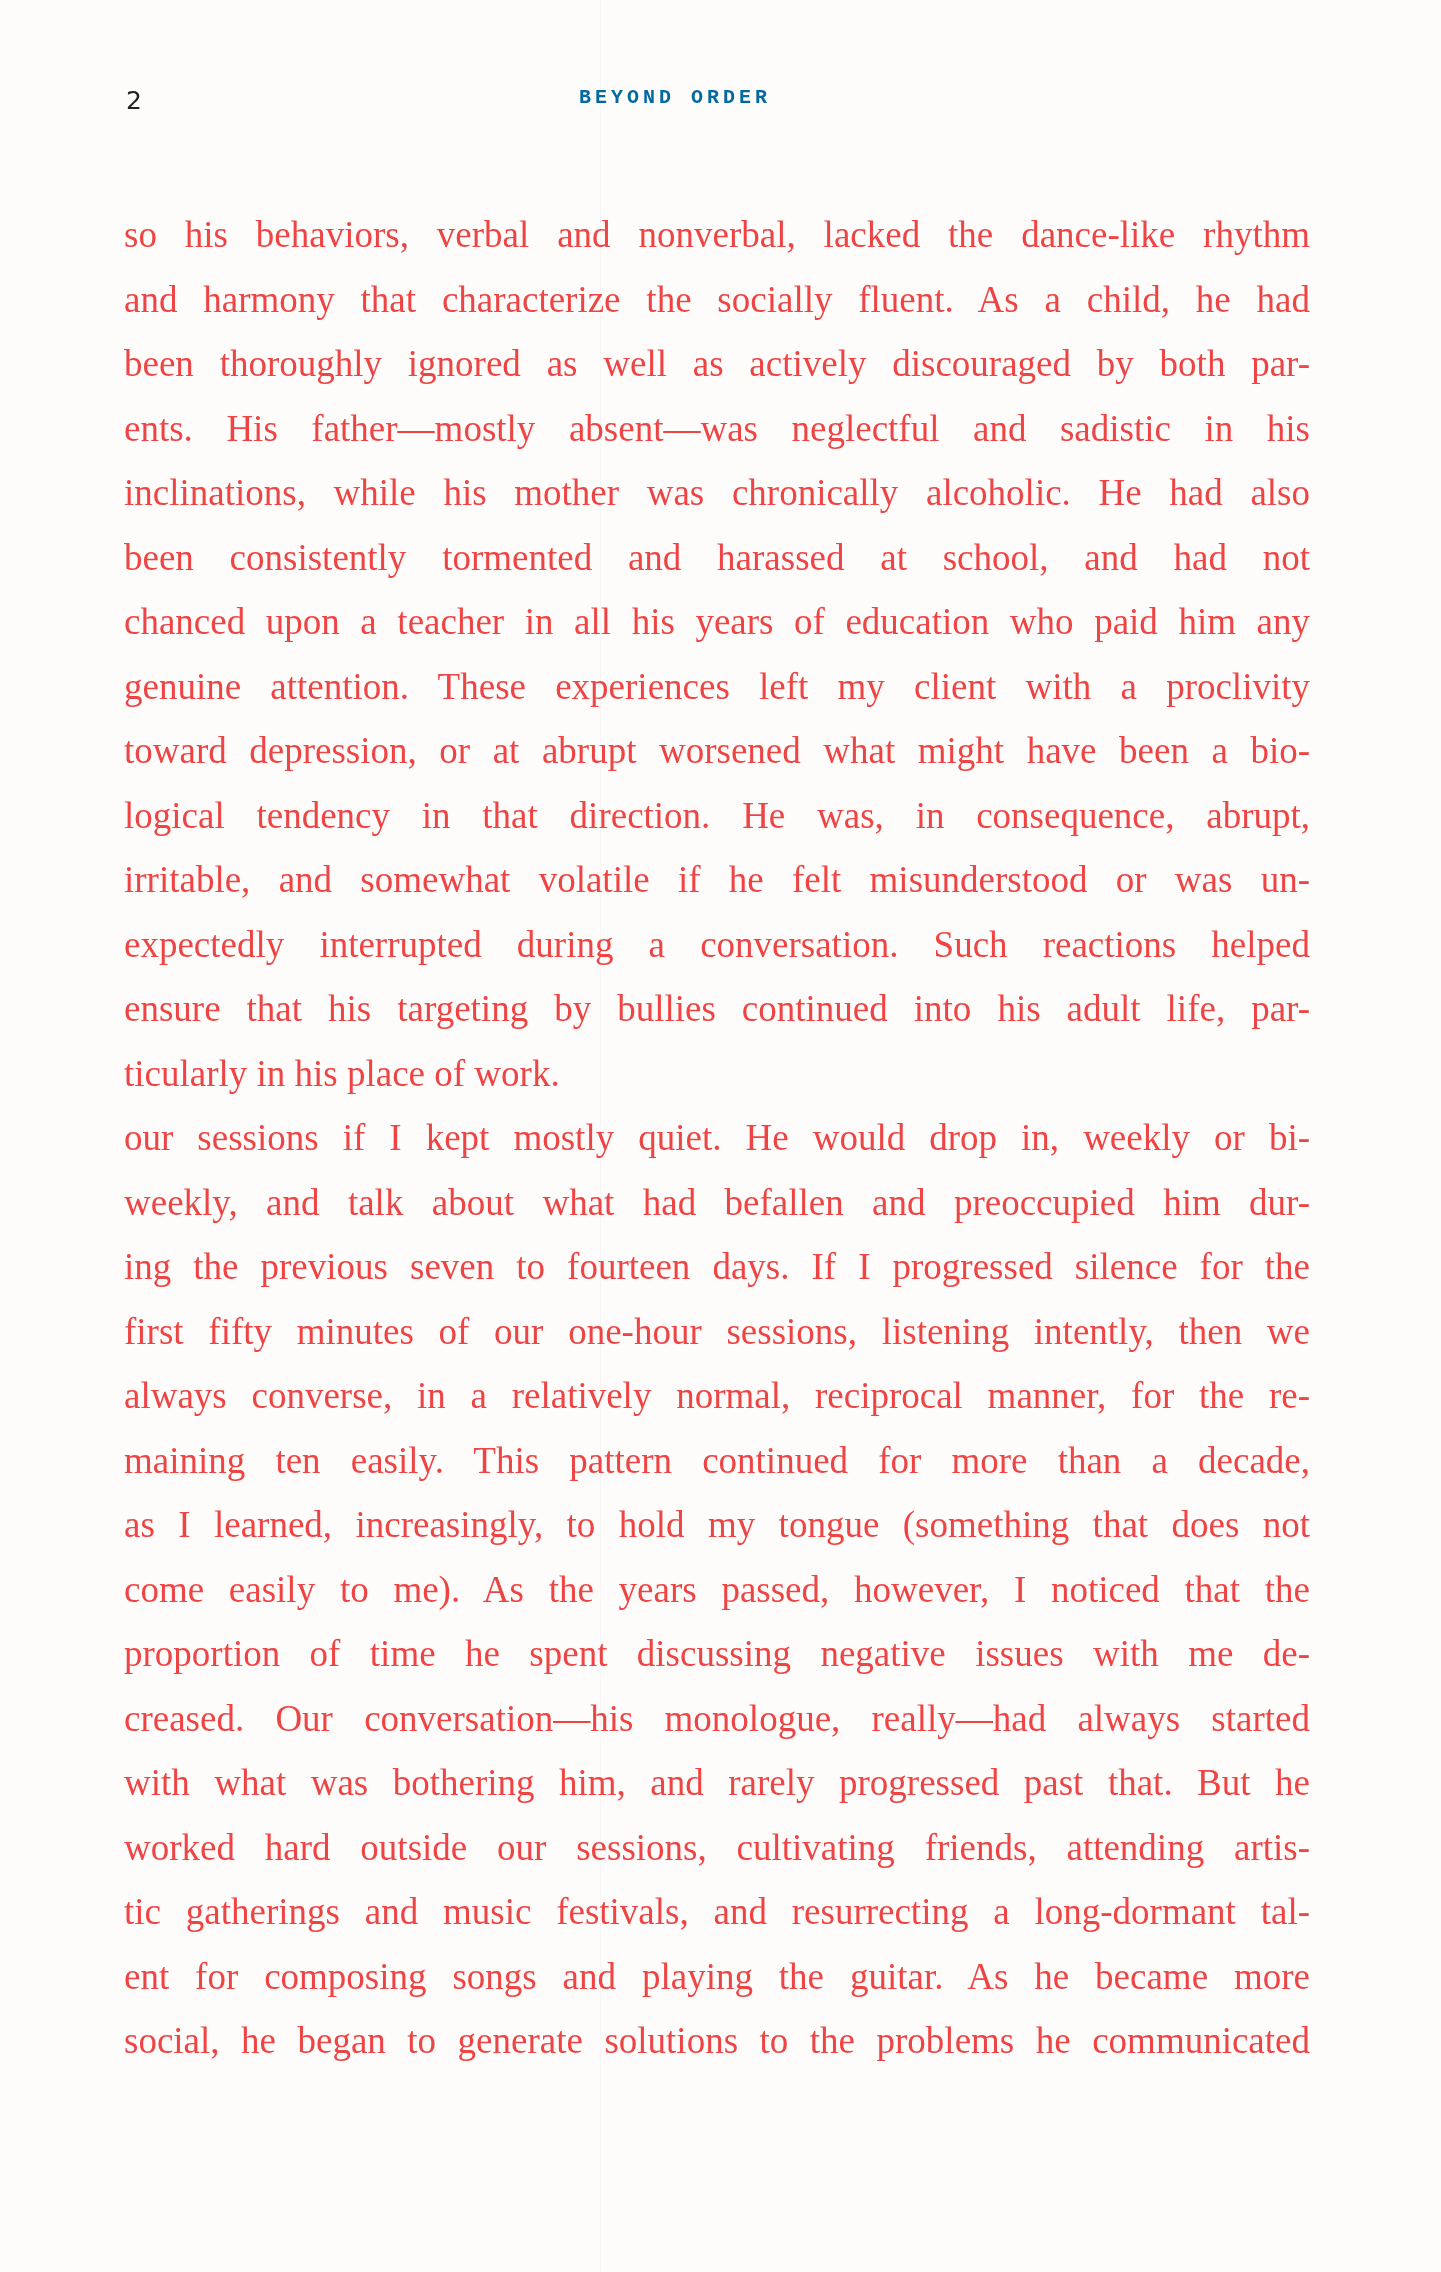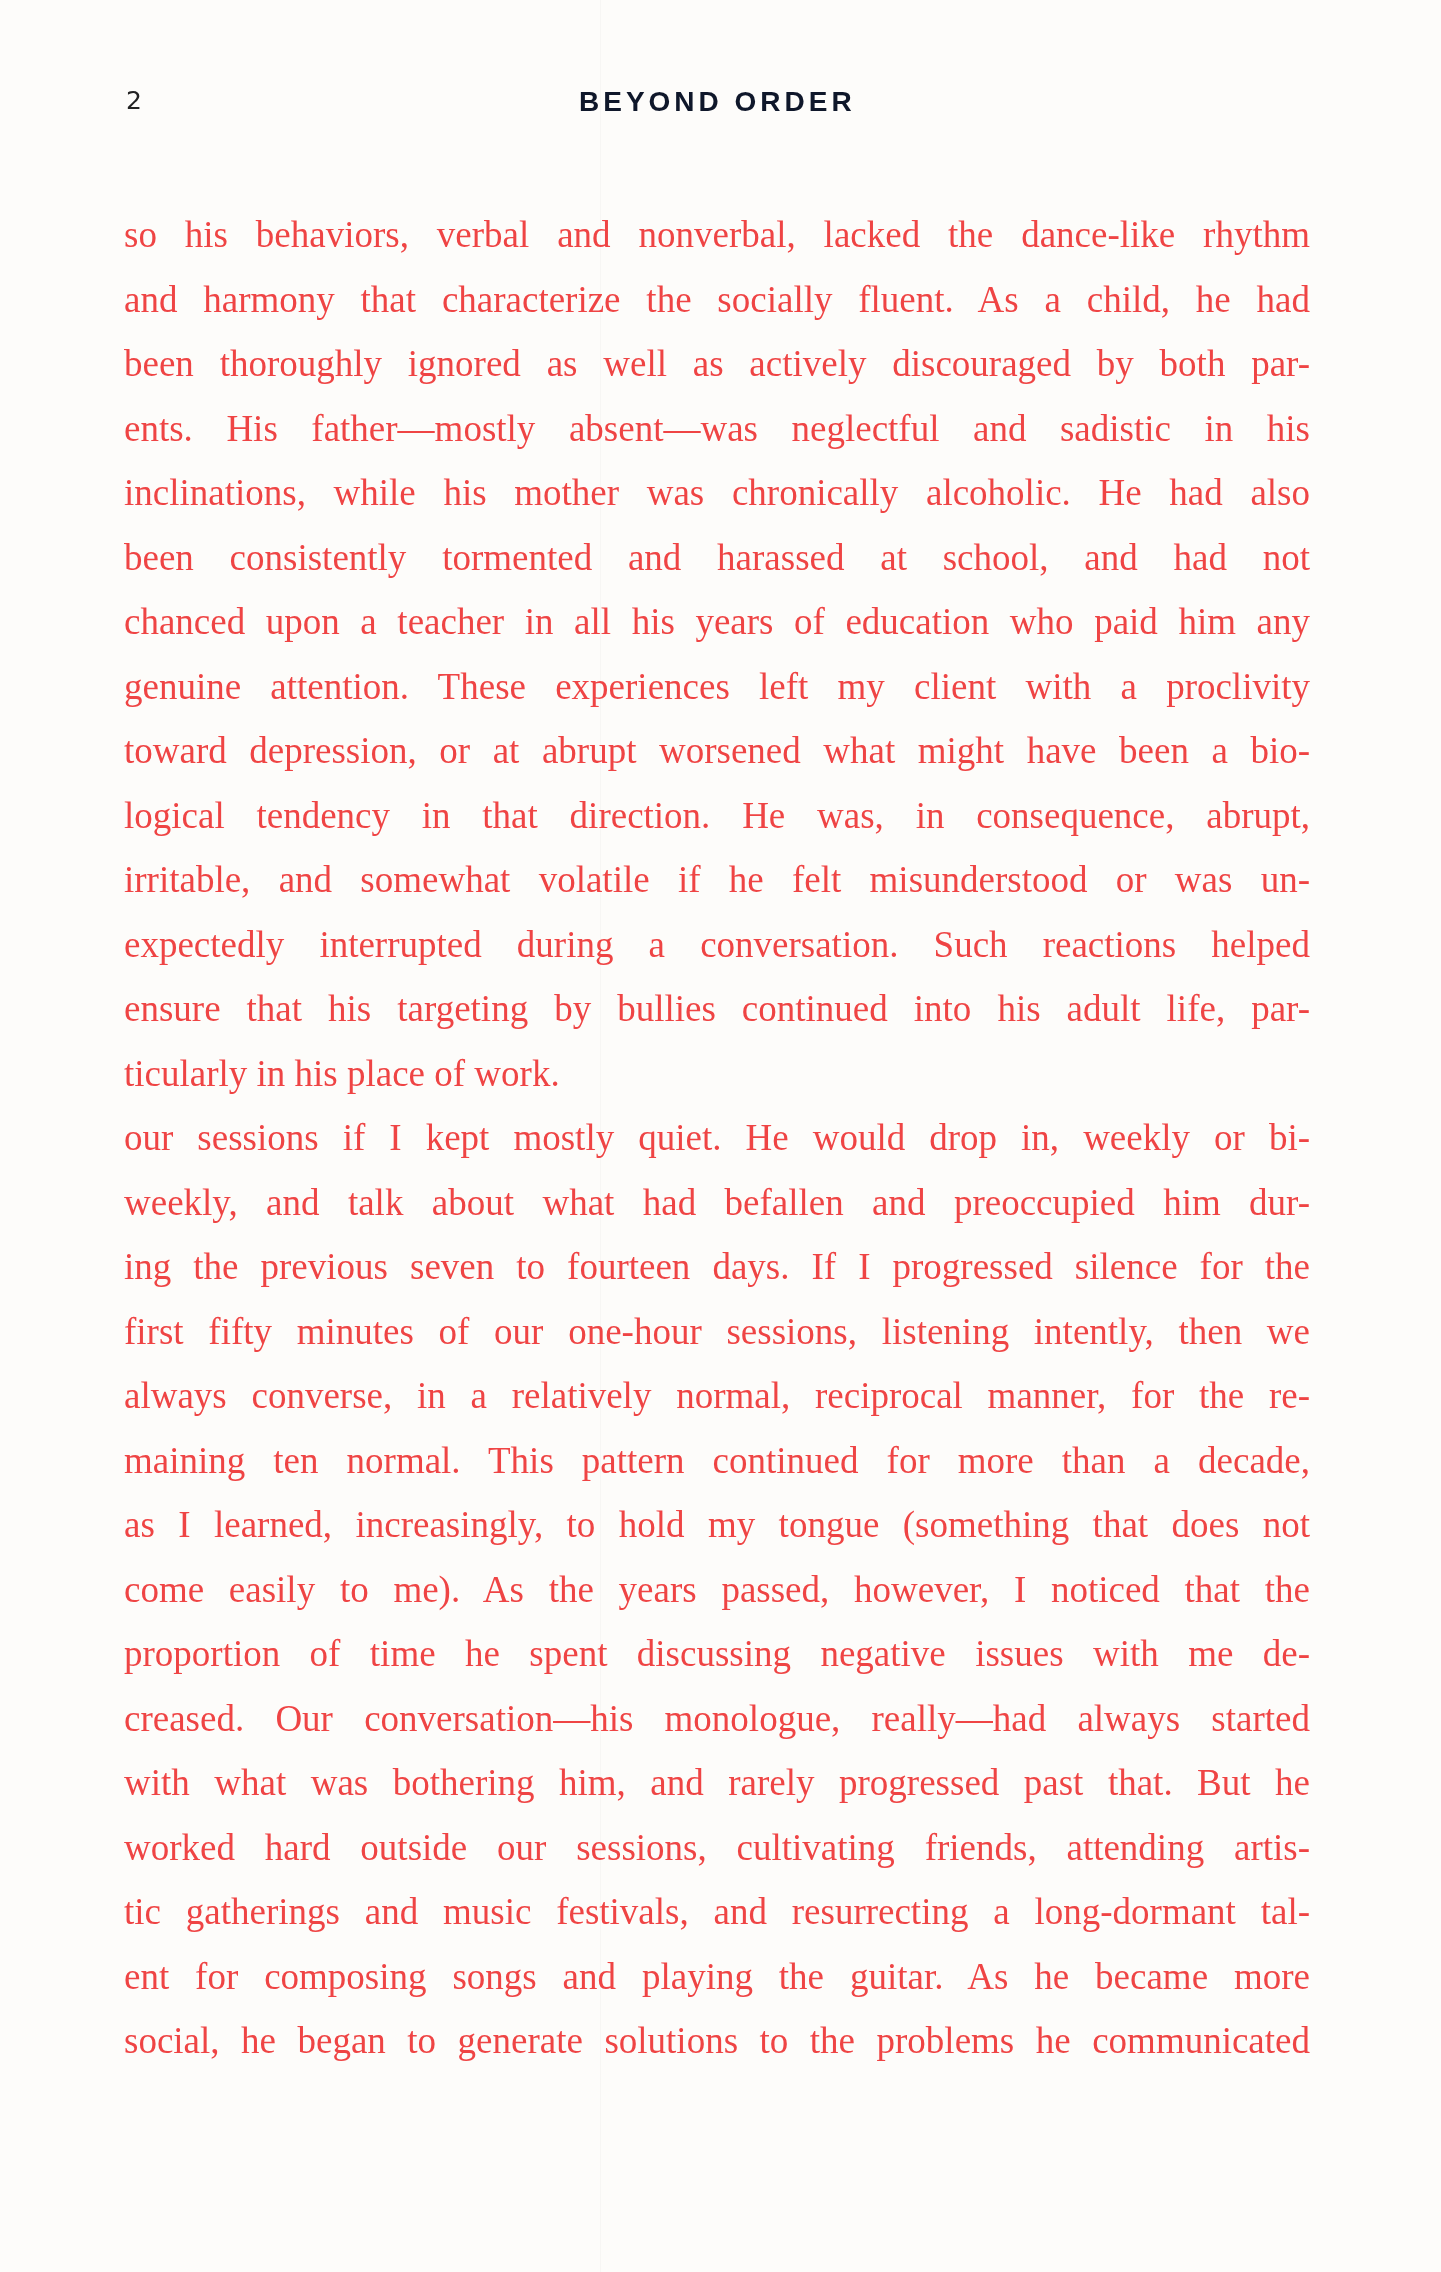--- a/index.html
+++ b/index.html
@@ -42,25 +42,25 @@
       top: 4px;
       font-family: "DejaVu Sans", sans-serif;
       font-size: 25px;
       letter-spacing: 1px;
       color: #222;
     }
     .running-head {
       position: absolute;
       left: 455px;
       top: 4px;
-      font-family: Liberation Sans, sans-serif;
+      font-family: Liberation Mono, monospace;
       font-weight: bold;
-      font-size: 28px;
+      font-size: 20px;
       letter-spacing: 4px;
-      color: #0f172a;
+      color: #0369a1;
     }
     .body-text {
       position: absolute;
       left: 124px;
       top: 203px;
       width: 1186px;
       font-family: "Liberation Serif", "DejaVu Serif", serif;
       font-size: 37px;
       line-height: 64.5px;
       color: #ef4444;
@@ -106,21 +106,21 @@
       <span class="line">expectedly interrupted during a conversation. Such reactions helped</span>
       <span class="line">ensure that his targeting by bullies continued into his adult life, par-</span>
       <span class="line last">ticularly in his place of work.</span>
     </div>
     <div>
       <span class="line">our sessions if I kept mostly quiet. He would drop in, weekly or bi-</span>
       <span class="line">weekly, and talk about what had befallen and preoccupied him dur-</span>
       <span class="line">ing the previous seven to fourteen days. If I progressed silence for the</span>
       <span class="line">first fifty minutes of our one-hour sessions, listening intently, then we</span>
       <span class="line">always converse, in a relatively normal, reciprocal manner, for the re-</span>
-      <span class="line">maining ten normal. This pattern continued for more than a decade,</span>
+      <span class="line">maining ten easily. This pattern continued for more than a decade,</span>
       <span class="line">as I learned, increasingly, to hold my tongue (something that does not</span>
       <span class="line">come easily to me). As the years passed, however, I noticed that the</span>
       <span class="line">proportion of time he spent discussing negative issues with me de-</span>
       <span class="line">creased. Our conversation—his monologue, really—had always started</span>
       <span class="line">with what was bothering him, and rarely progressed past that. But he</span>
       <span class="line">worked hard outside our sessions, cultivating friends, attending artis-</span>
       <span class="line">tic gatherings and music festivals, and resurrecting a long-dormant tal-</span>
       <span class="line">ent for composing songs and playing the guitar. As he became more</span>
       <span class="line">social, he began to generate solutions to the problems he communicated</span>
     </div>

